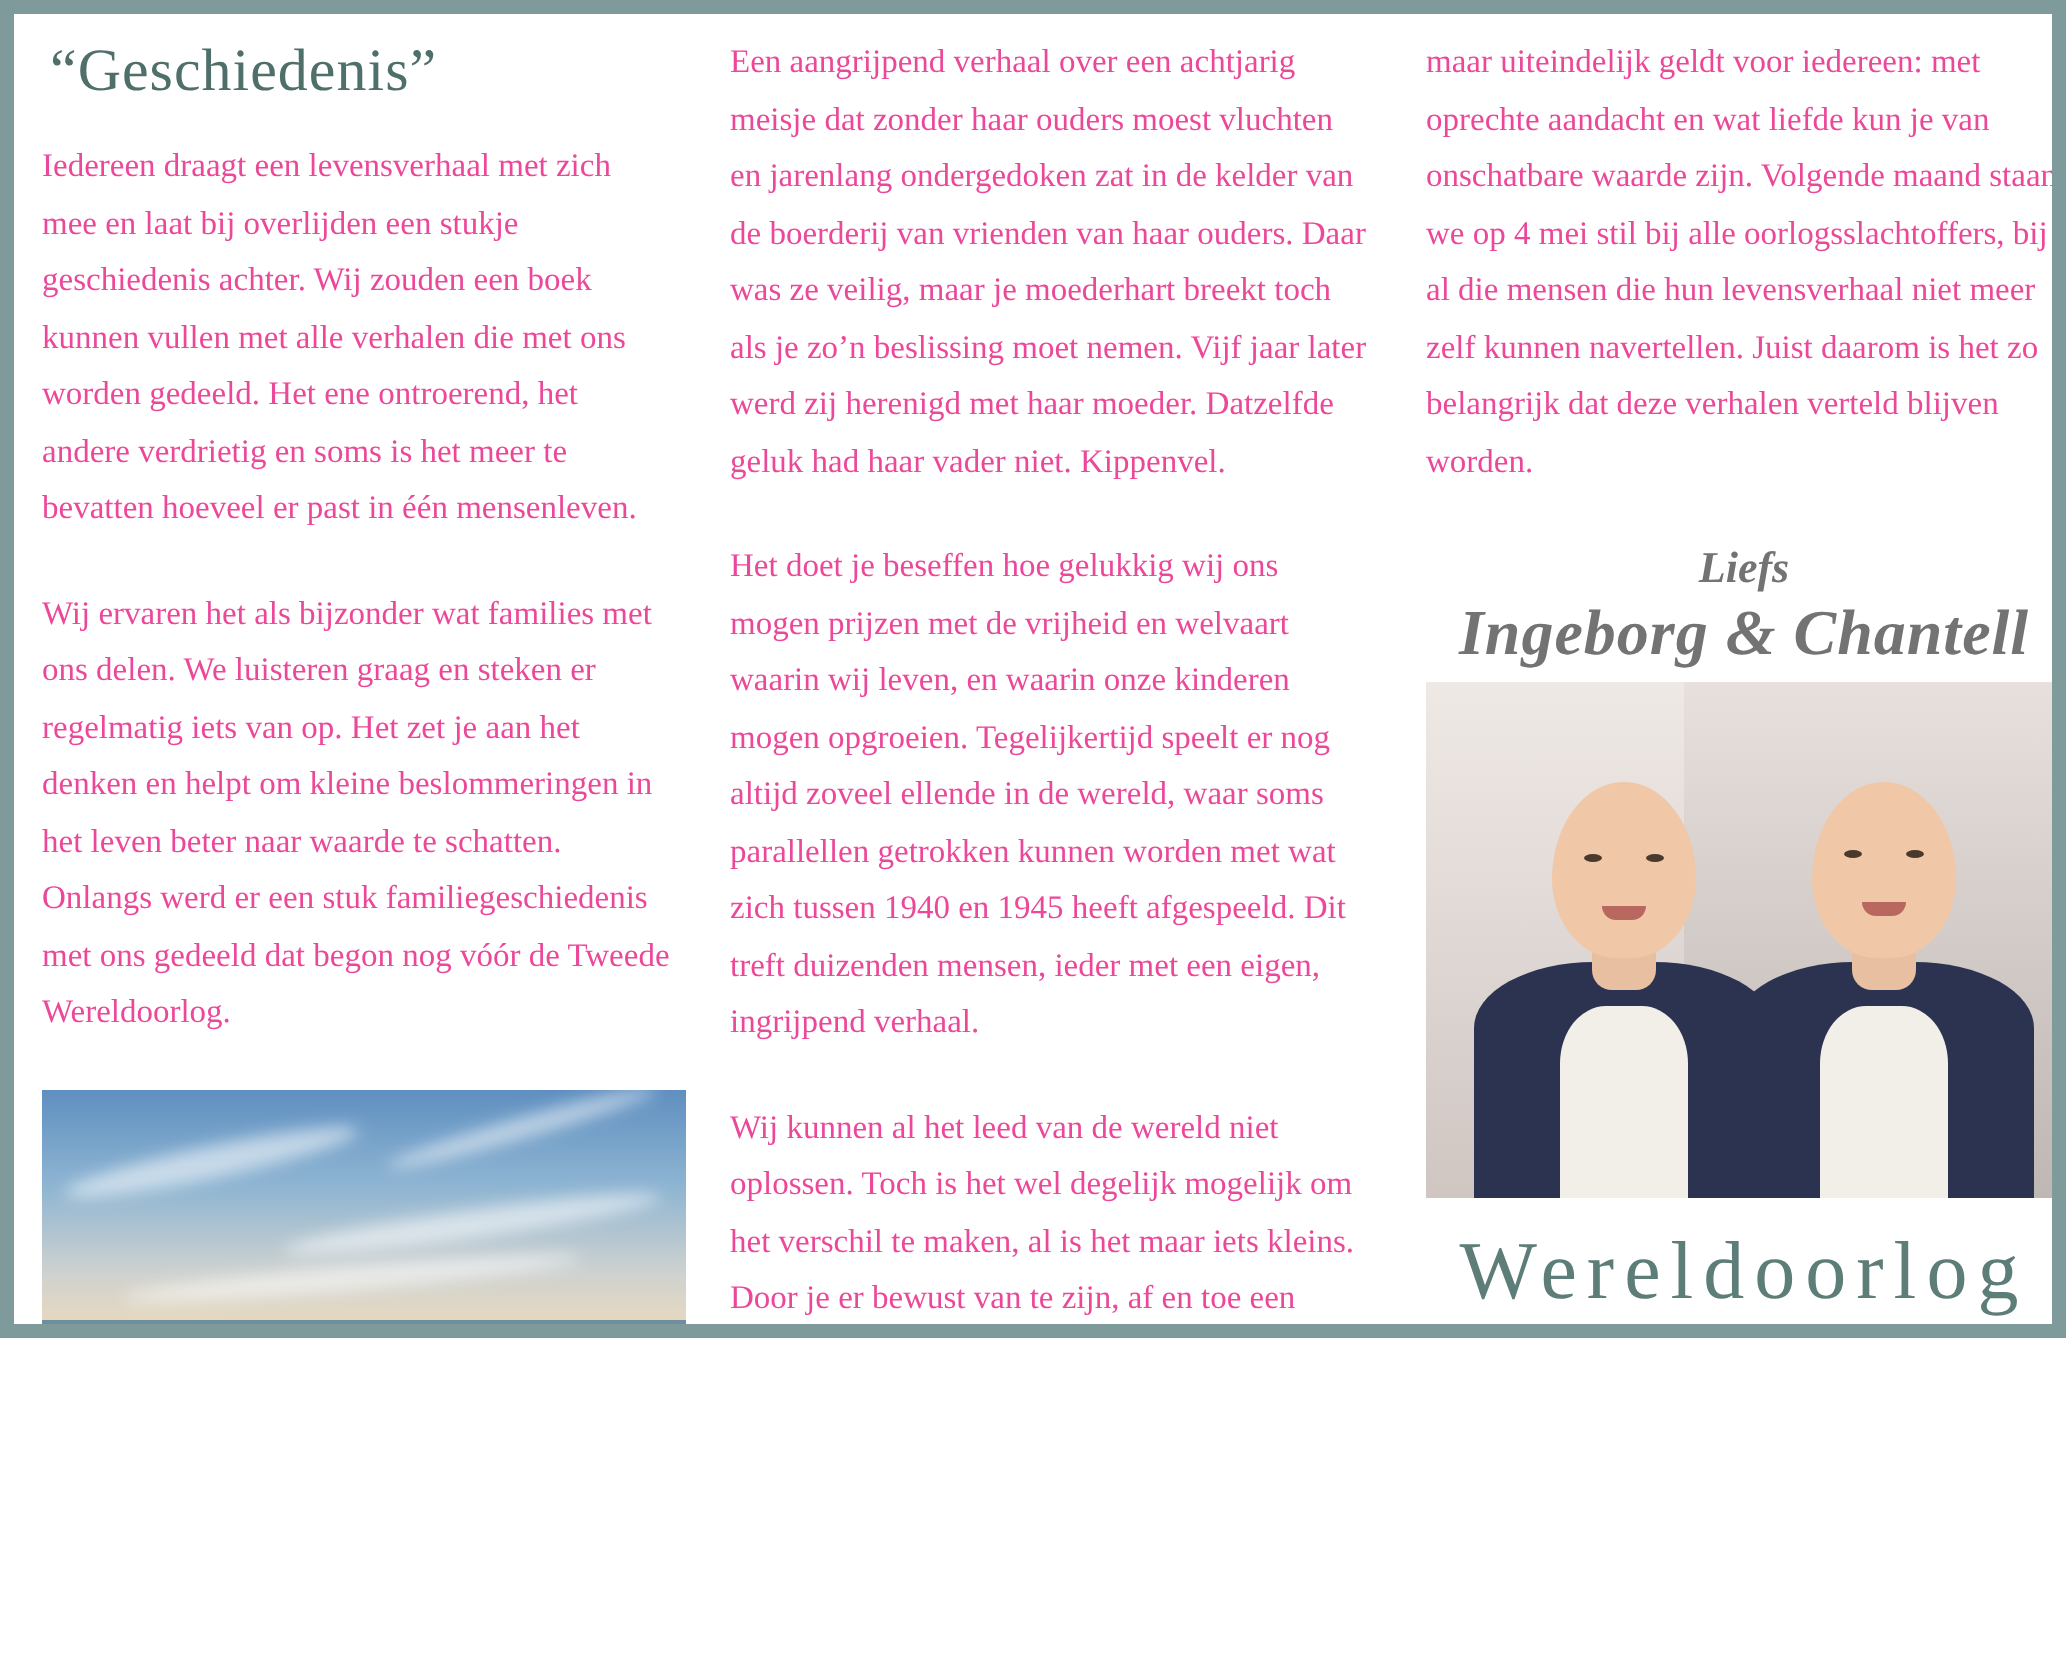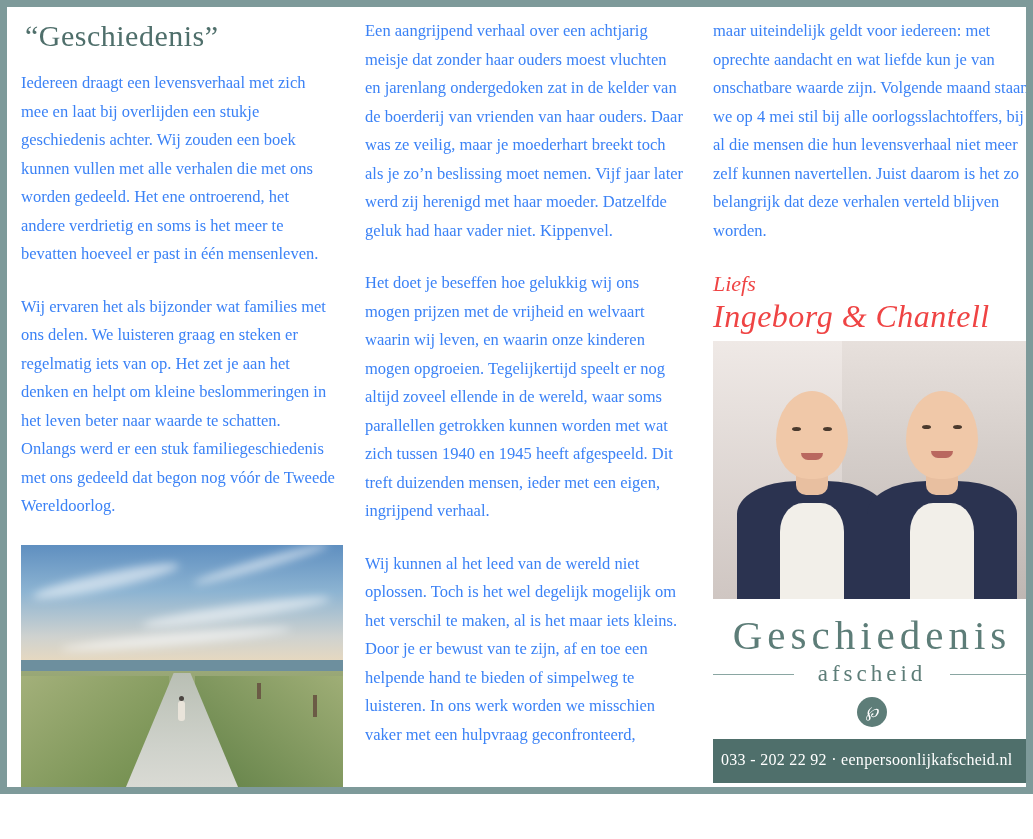--- a/index.html
+++ b/index.html
@@ -3,21 +3,21 @@
 <meta charset="utf-8">
 <style>
   html, body {
     margin: 0;
     padding: 0;
     background: #ffffff;
   }
   .page {
     position: relative;
     width: 1033px;
-    height: 794px;
+    height: 669px;
     background: #ffffff;
     box-sizing: border-box;
     border: 7px solid #7e9a9a;
     overflow: hidden;
     font-family: "Liberation Serif", serif;
   }
   .inner {
     position: absolute;
     left: 0; top: 0; right: 0; bottom: 0;
     background: #ffffff;
@@ -41,21 +41,21 @@
     font-family: "Liberation Serif", serif;
     font-size: 30px;
     color: #4f6f6b;
     margin: 2px 0 16px 4px;
     letter-spacing: 0.5px;
   }
   p.body {
     font-family: "Liberation Serif", serif;
     font-size: 16.5px;
     line-height: 28.5px;
-    color: #3b82f6;
+    color: #ec4899;
     margin: 0 0 24px 0;
     text-align: left;
   }
   .col p.body:last-child { margin-bottom: 0; }
 
   
   .photo-path {
     position: relative;
     width: 322px;
     height: 252px;
@@ -124,24 +124,26 @@
   .pp-post {
     position: absolute;
     width: 4px; height: 22px;
     background: #6b5b45;
   }
   .pp-p1 { left: 292px; top: 150px; }
   .pp-p2 { left: 236px; top: 138px; height: 16px; }
 
   
   .signature {
-    color: #ef4444;
+    text-align: center;
+    color: #737373;
     font-family: "Liberation Serif", serif;
     font-style: italic;
     margin-top: 22px;
+    font-weight: bold;
   }
   .sig-liefs { font-size: 22px; line-height: 30px; }
   .sig-names { font-size: 32px; line-height: 34px; letter-spacing: 0.5px; }
 
   .photo-women {
     position: relative;
     width: 322px;
     height: 258px;
     margin-top: 8px;
     overflow: hidden;
@@ -330,21 +332,21 @@
             <div class="pw-neck"></div>
             <div class="pw-head">
               <div class="pw-eye" style="left:16px; top:34px;"></div>
               <div class="pw-eye" style="right:16px; top:34px;"></div>
               <div class="pw-mouth" style="left:25px; top:60px;"></div>
             </div>
           </div>
         </div>
 
         <div class="logo-block">
-          <div class="logo-main">Geschiedenis</div>
+          <div class="logo-main">Wereldoorlog</div>
           <div class="logo-sub-row">
             <div class="logo-rule"></div>
             <div class="logo-sub">afscheid</div>
             <div class="logo-rule"></div>
           </div>
           <div class="logo-mark">℘</div>
         </div>
 
         <div class="footer-bar">
           <div class="footer-contact">033 - 202 22 92 · eenpersoonlijkafscheid.nl</div>

